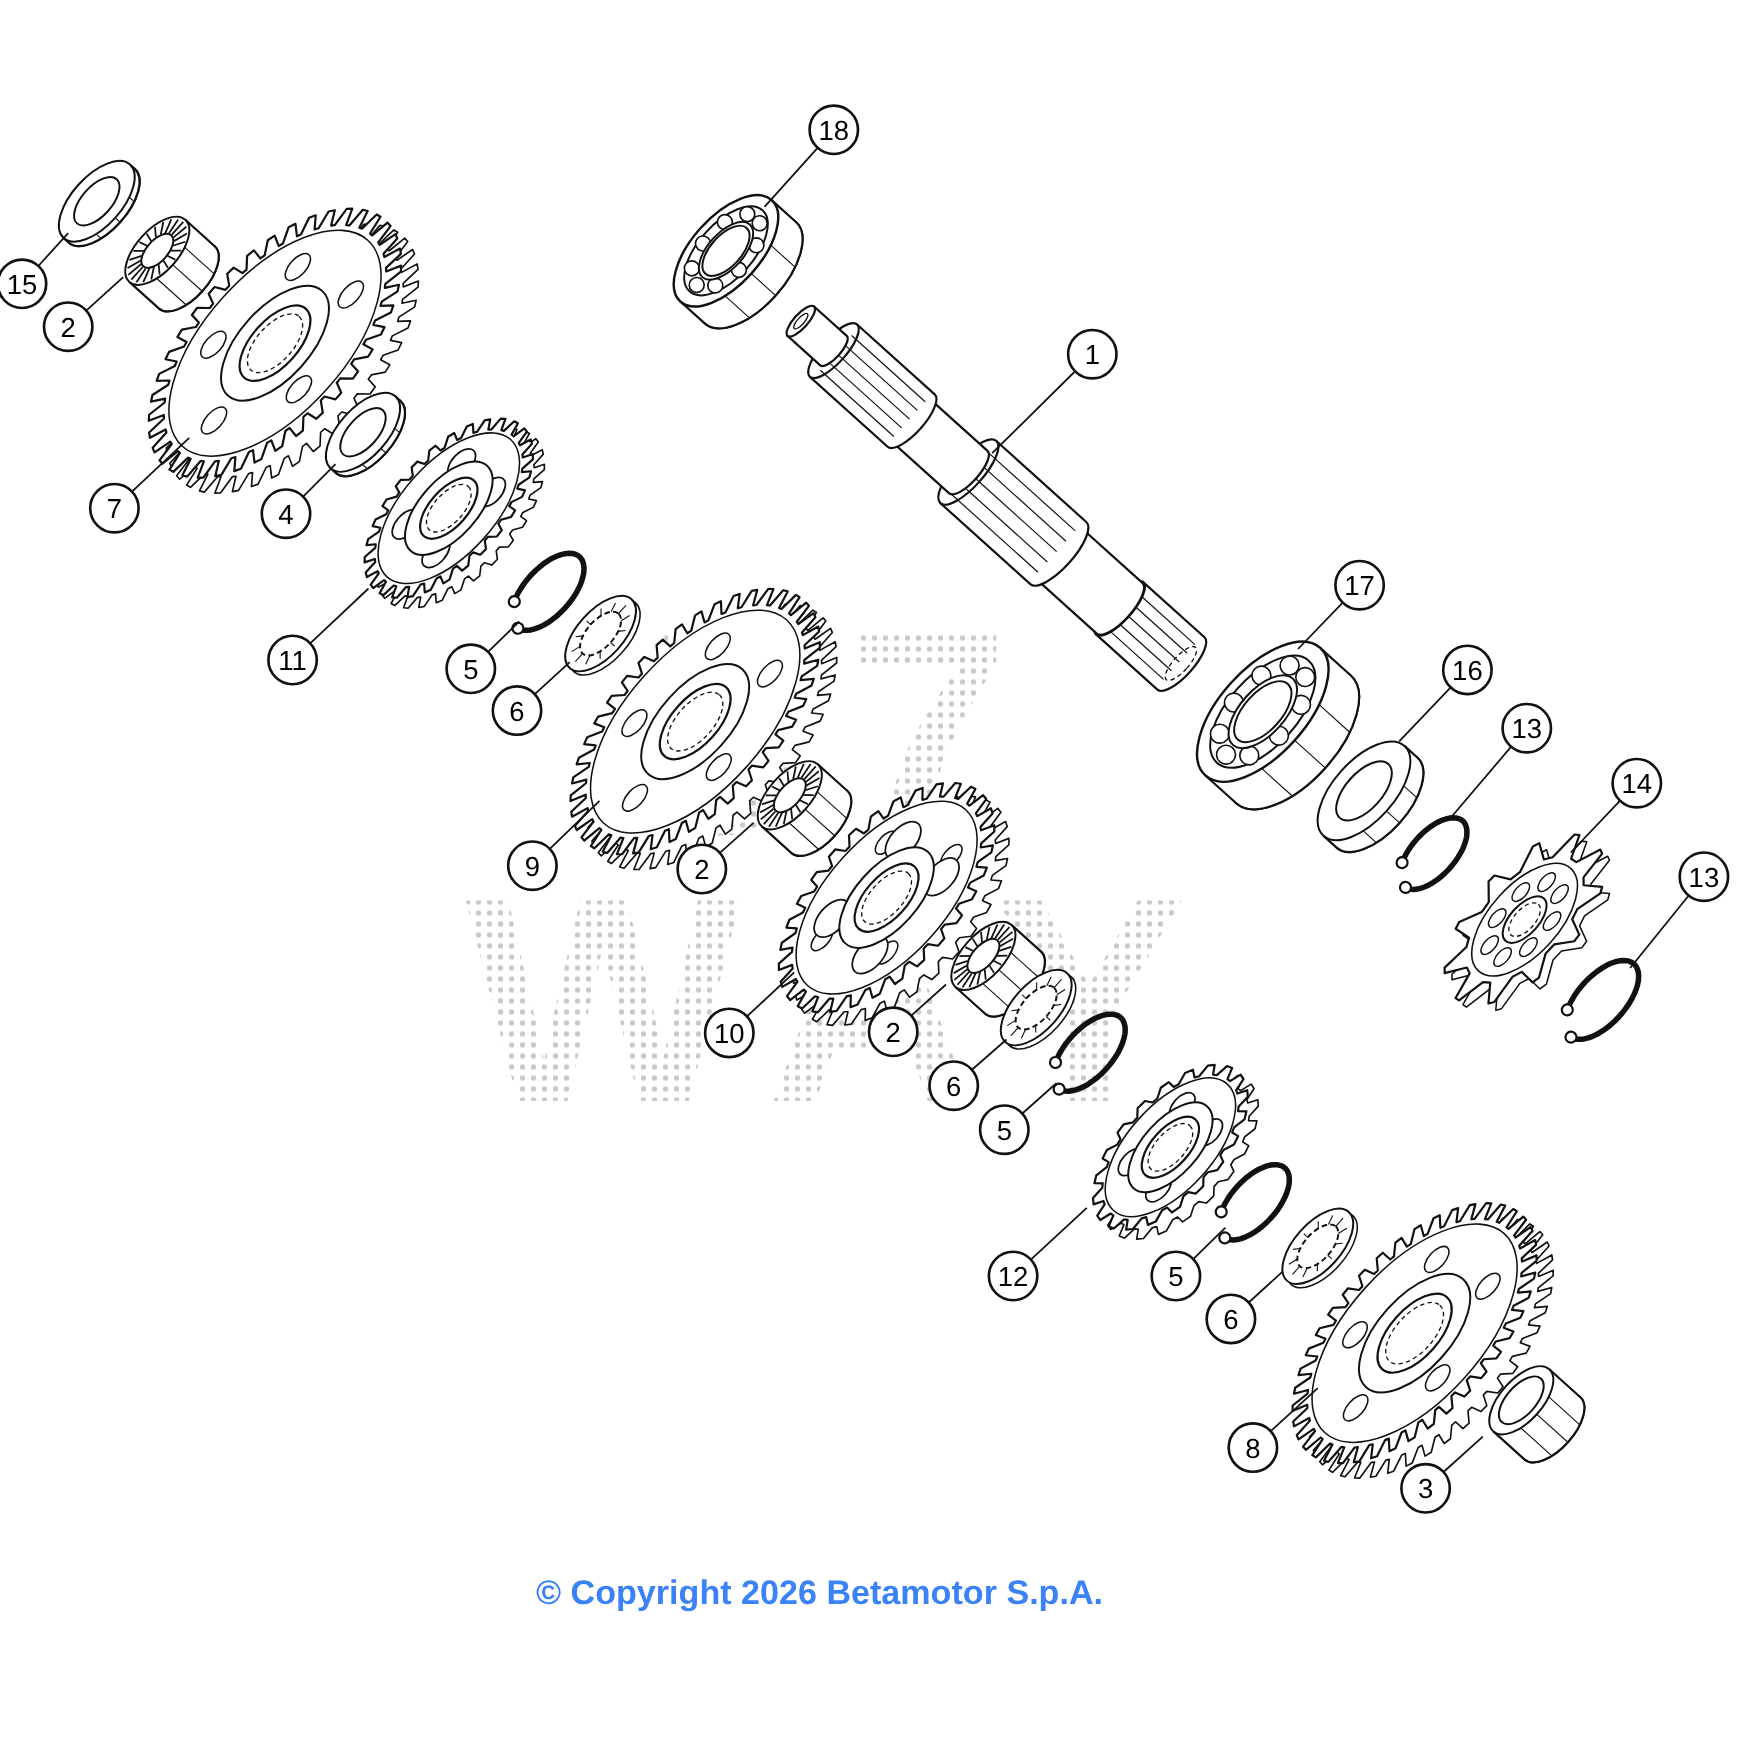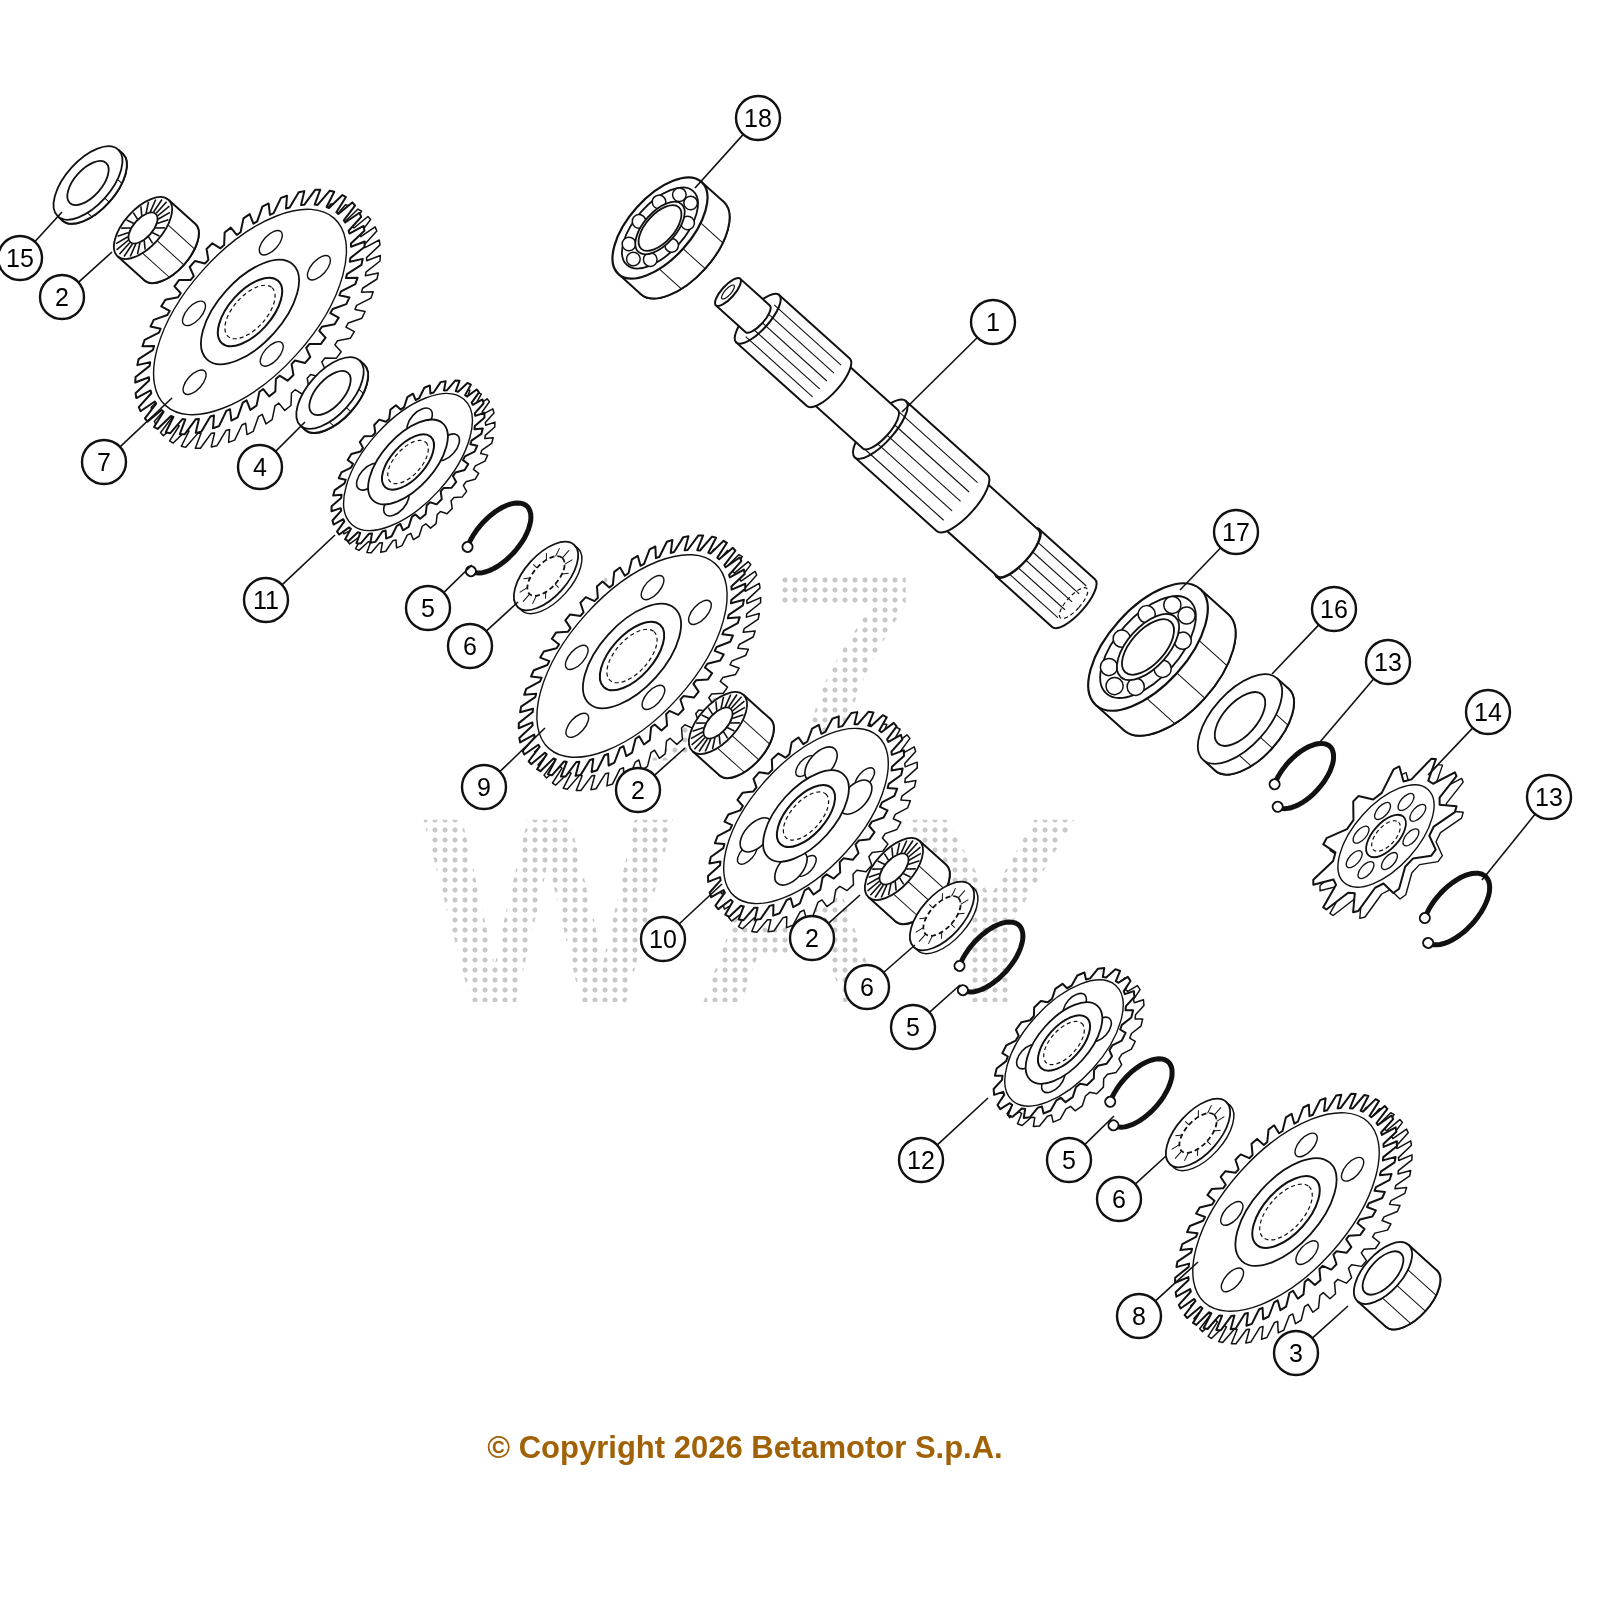--- a/index.html
+++ b/index.html
@@ -17,21 +17,21 @@
     .watermark{
       color:transparent;
       background-image:radial-gradient(circle,#9e9e9e 2.3px,transparent 2.8px);
       background-size:10px 10px;
       -webkit-background-clip:text;background-clip:text;
     }
   }
   #diagram-svg{position:absolute;left:0;top:0;z-index:2;}
   .copyright{
     position:absolute;top:1430px;left:0;width:1490px;text-align:center;
-    font-size:31px;font-weight:bold;color:#a16207;z-index:3;
+    font-size:31px;font-weight:bold;color:#3b82f6;z-index:3;
   }
 </style>
 </head>
 <body>
 
 <div class="watermark">
   <div>57</div>
   <div>WAY</div>
 </div>
 

